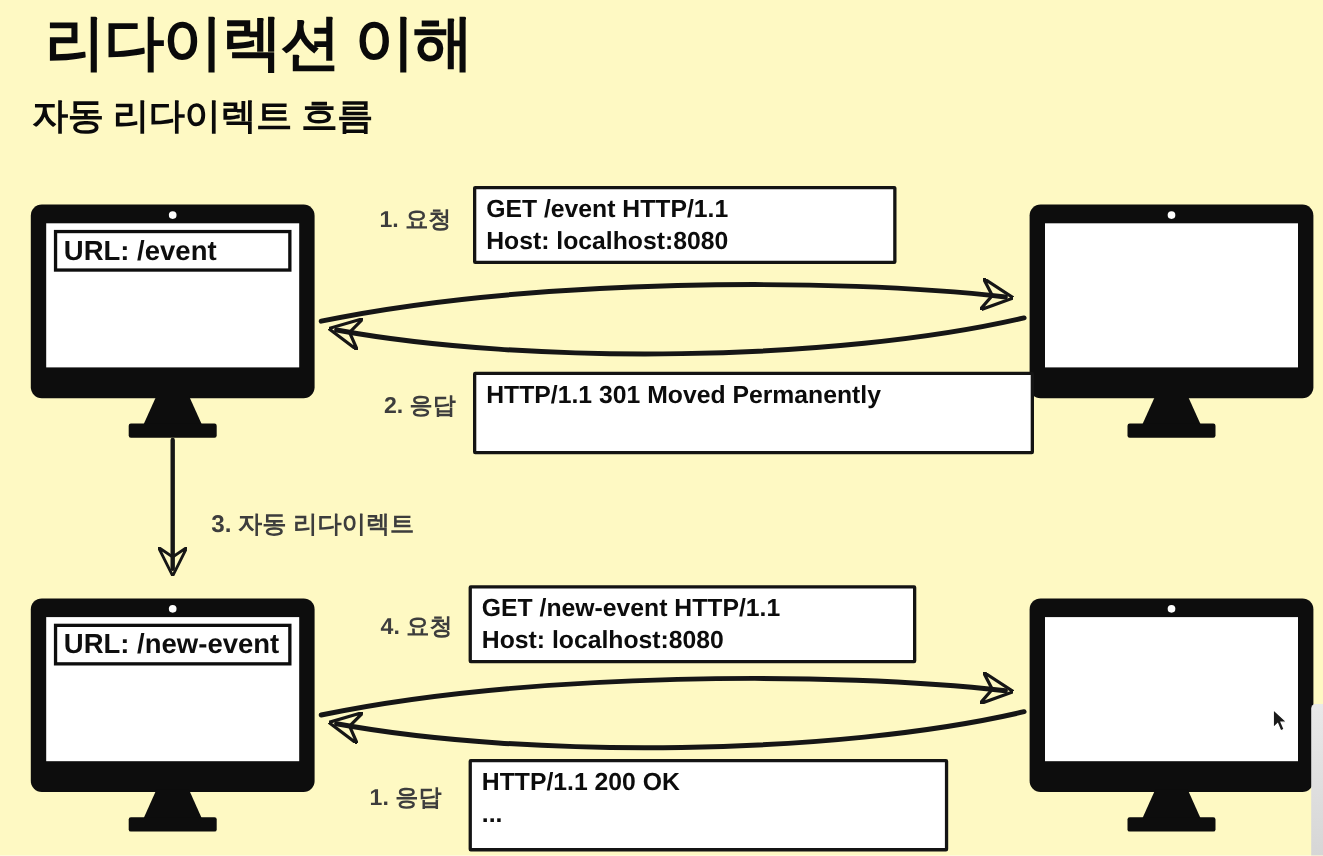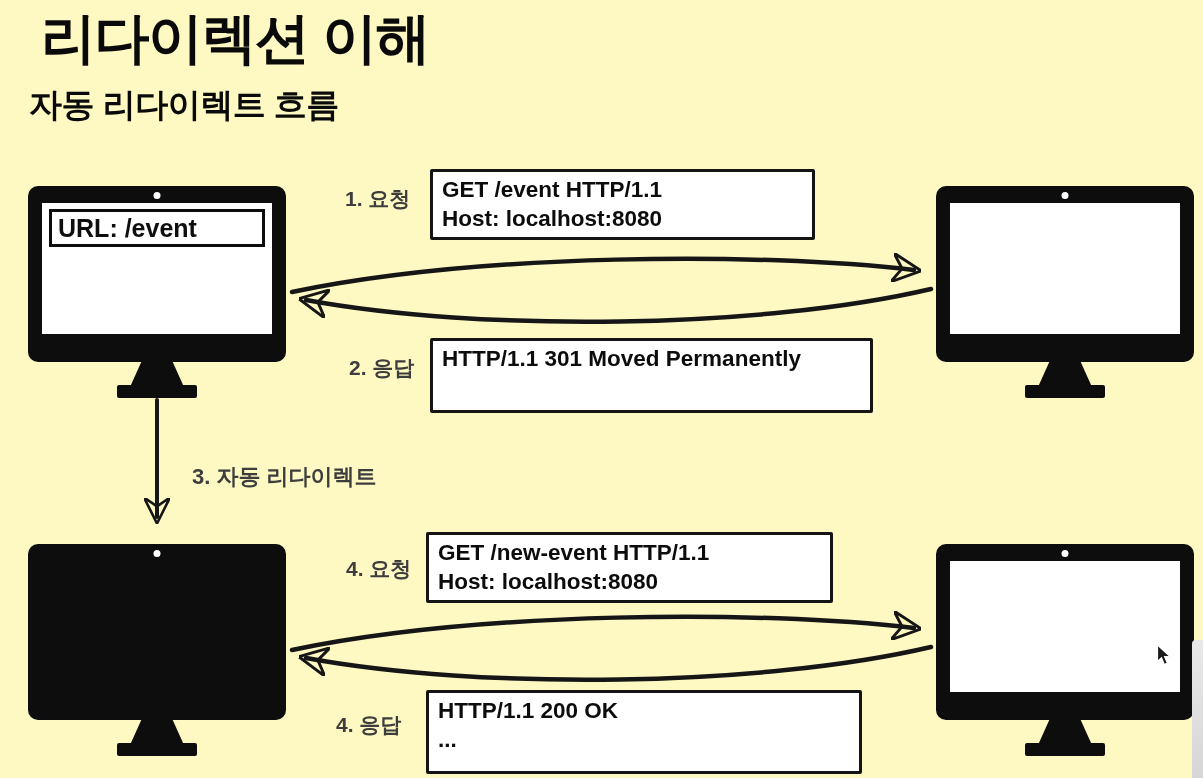--- a/index.html
+++ b/index.html
@@ -101,46 +101,51 @@
       <span class="mcamera"></span>
       <div class="mscreen"></div>
     </div>
     <div class="mneck"></div>
     <div class="mbase"></div>
   </div>
 
   <div class="monitor" style="left:28px; top:544px;">
     <div class="mframe">
       <span class="mcamera"></span>
+      <div class="mscreen">
+        <div class="urlbar">
+          <span>URL: /new-event</span>
+        </div>
+      </div>
     </div>
     <div class="mneck"></div>
     <div class="mbase"></div>
   </div>
 
   <div class="monitor" style="left:936px; top:544px;">
     <div class="mframe">
       <span class="mcamera"></span>
       <div class="mscreen"></div>
     </div>
     <div class="mneck"></div>
     <div class="mbase"></div>
   </div>
 
   <div class="step-label" style="left:345px; top:185px;">1. 요청</div>
   <div class="step-label" style="left:349px; top:354px;">2. 응답</div>
   <div class="step-label" style="left:192px; top:462px; font-size:22px;">3. 자동 리다이렉트</div>
   <div class="step-label" style="left:346px; top:555px;">4. 요청</div>
-  <div class="step-label" style="left:336px; top:711px;">4. 응답</div>
+  <div class="step-label" style="left:336px; top:711px;">1. 응답</div>
 
   <div class="msgbox" style="left:430px; top:169px; width:385px; height:71px;">
     <div>GET /event HTTP/1.1</div>
     <div>Host: localhost:8080</div>
   </div>
 
-  <div class="msgbox" style="left:430px; top:338px; width:443px; height:75px;">
+  <div class="msgbox" style="left:430px; top:338px; width:510px; height:75px;">
     <div><span>HTTP/1.1 </span><span class="em">301</span><span> Moved Permanently</span></div>
   </div>
 
   <div class="msgbox" style="left:426px; top:532px; width:407px; height:71px;">
     <div><span>GET </span><span class="em">/new-event</span><span> HTTP/1.1</span></div>
     <div>Host: localhost:8080</div>
   </div>
 
   <div class="msgbox" style="left:426px; top:680px; width:436px; height:84px;margin-top:10px;">
     <div><span>HTTP/1.1 </span><span class="em">200</span><span> OK</span></div>

